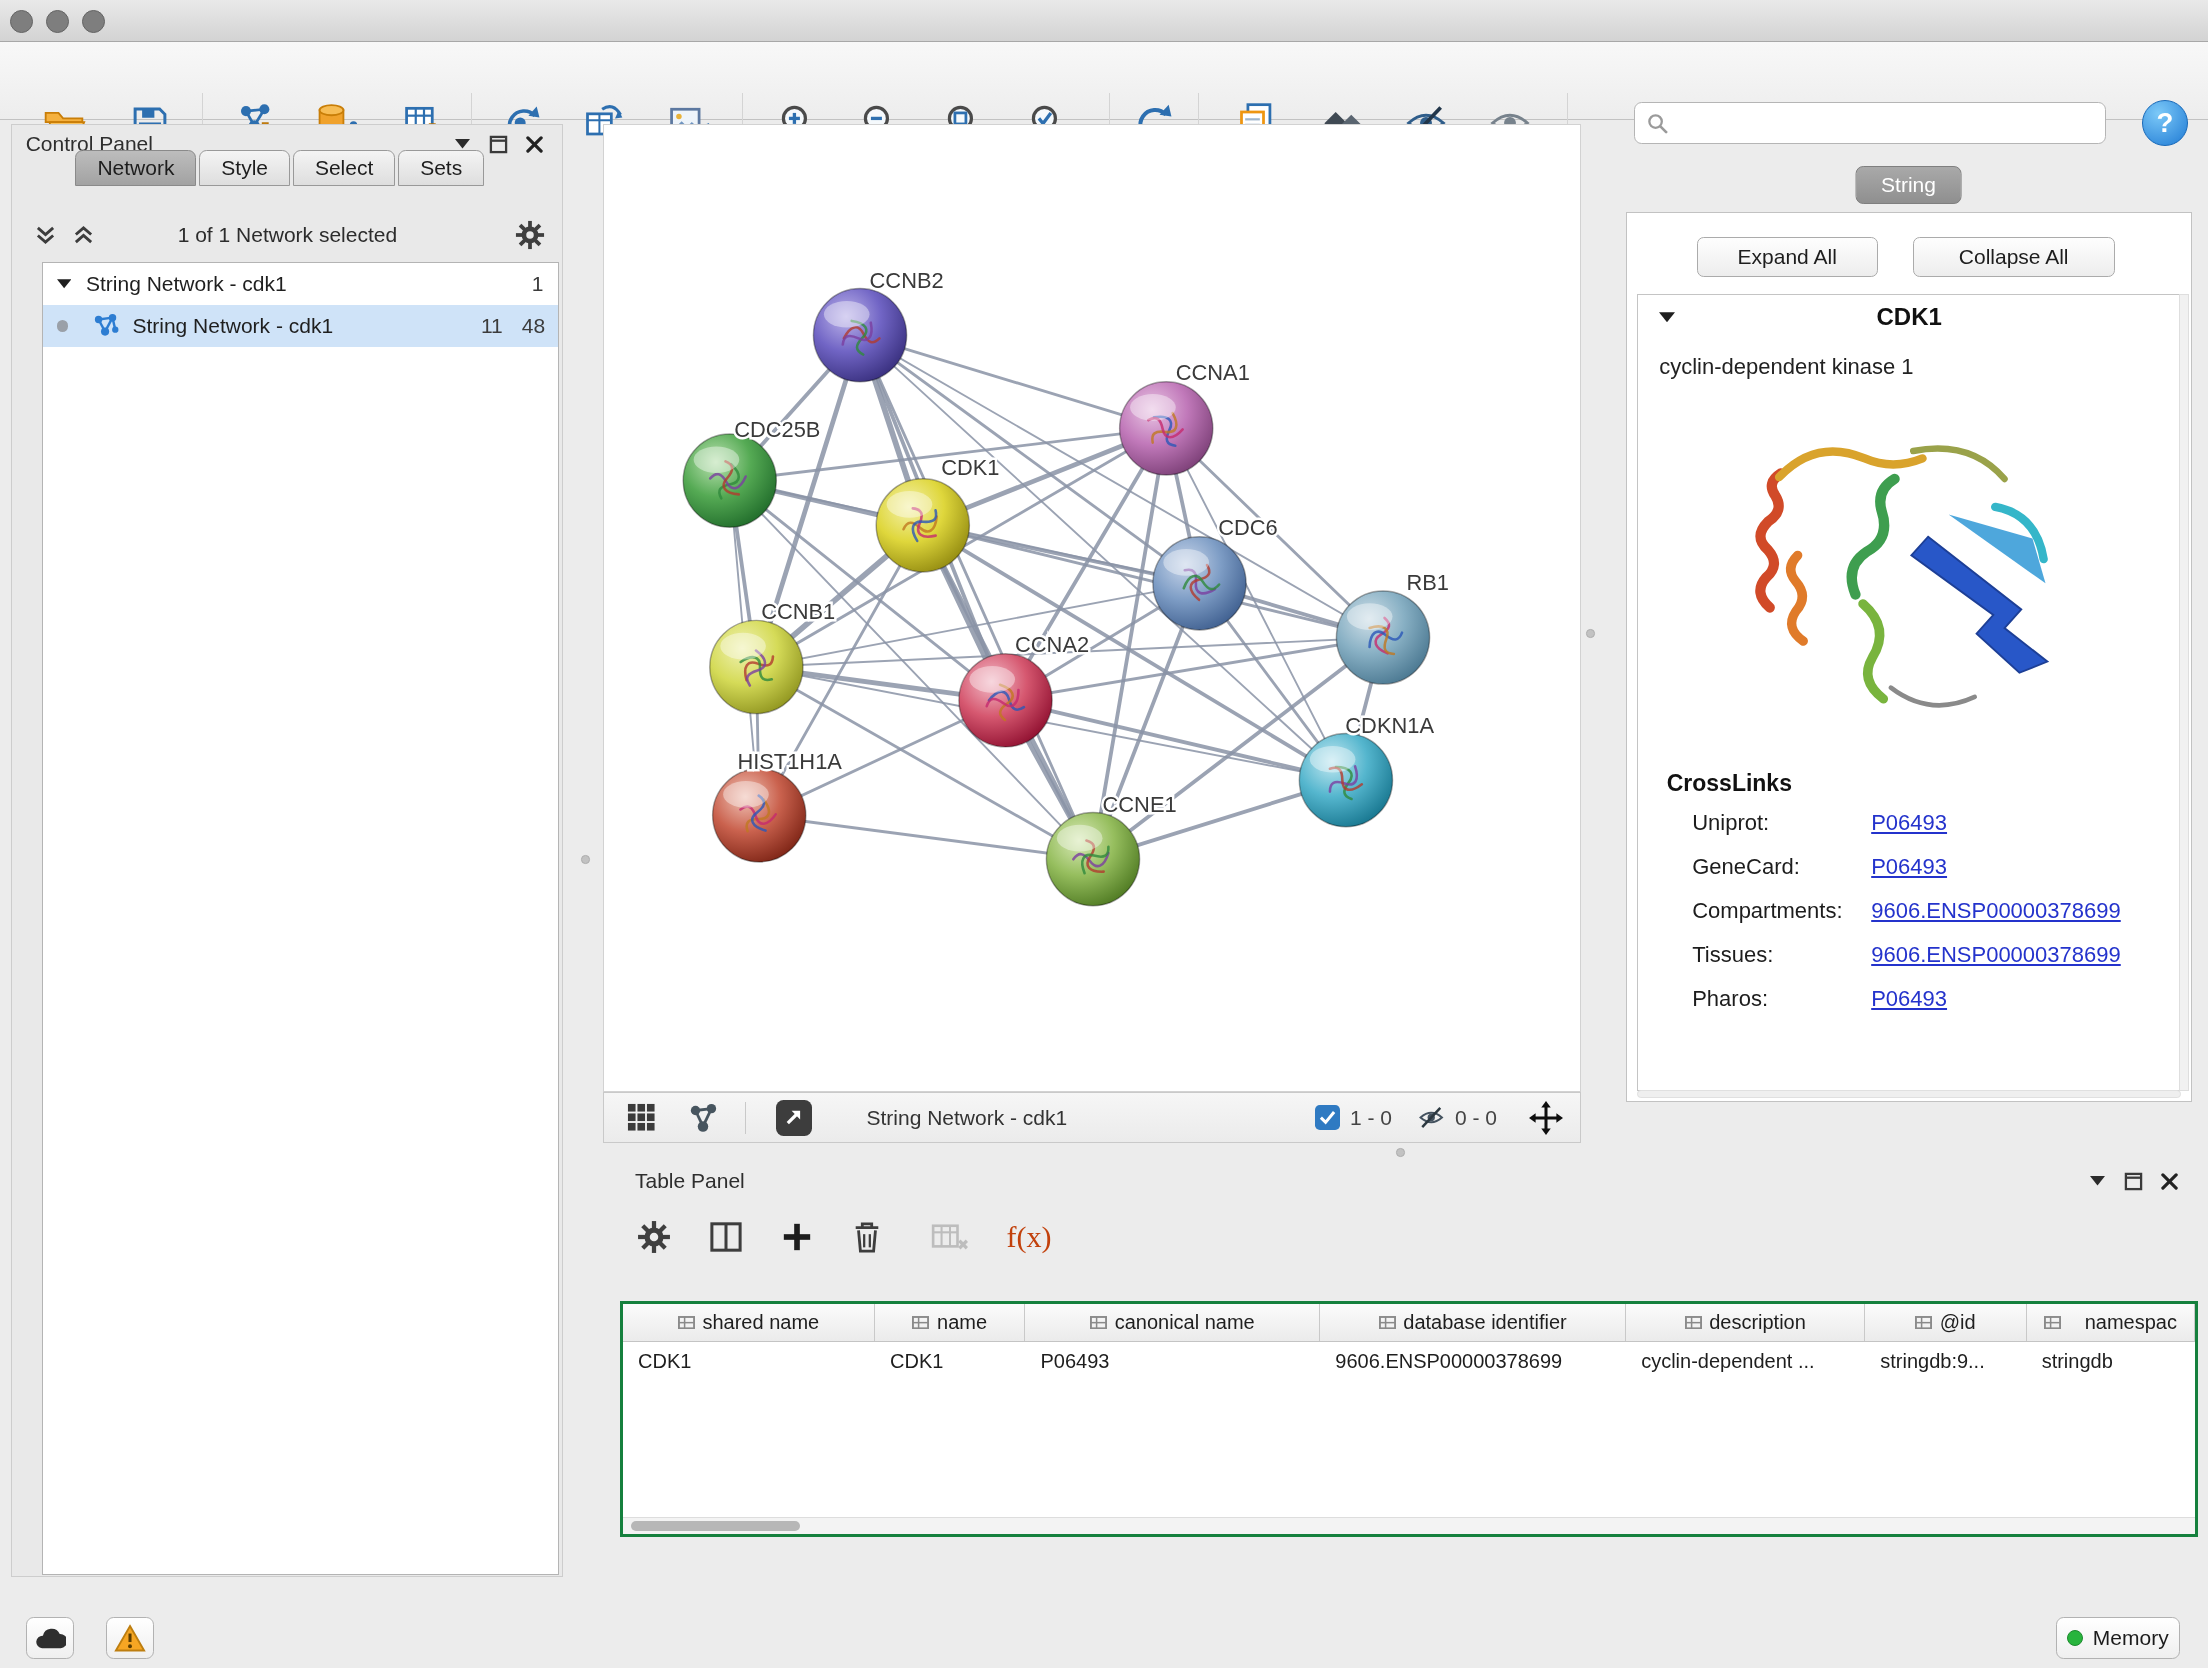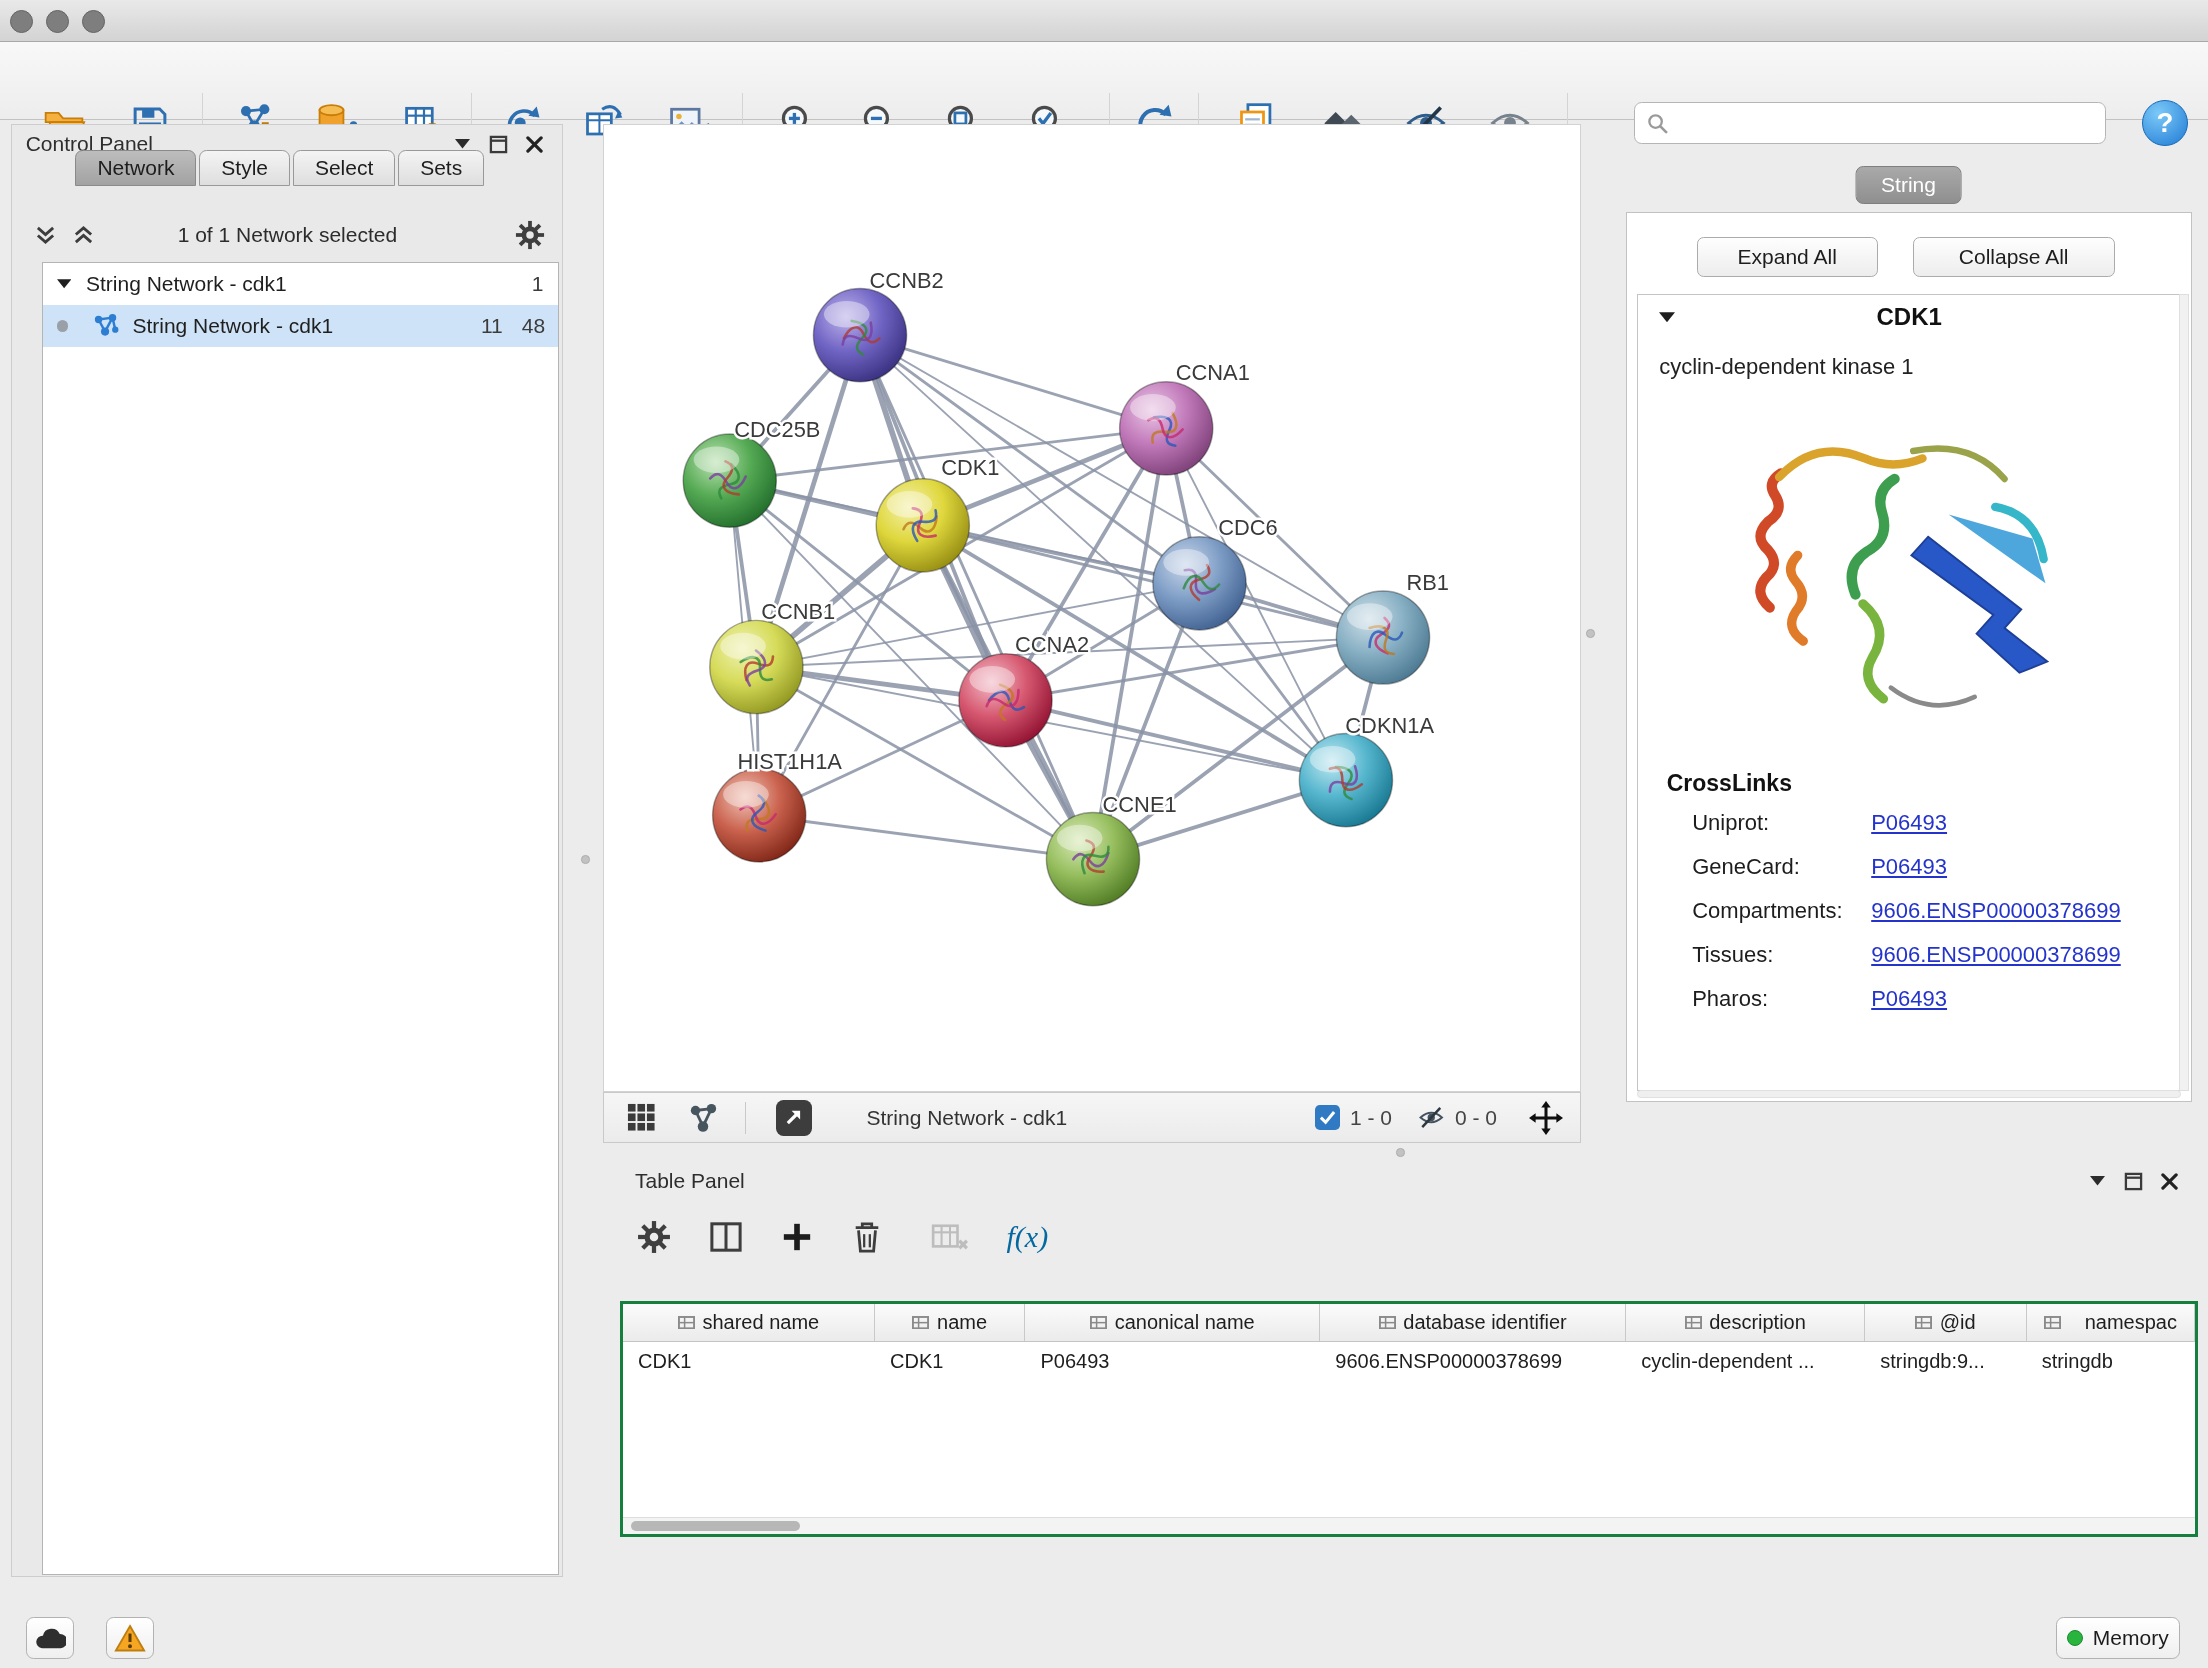--- a/index.html
+++ b/index.html
@@ -760,21 +760,21 @@
           <rect x="2" y="4" width="26" height="22" fill="none" stroke="#bdbdbd" stroke-width="2.8"></rect>
           <line x1="2" y1="11" x2="28" y2="11" stroke="#bdbdbd" stroke-width="2.2"></line>
           <line x1="11" y1="4" x2="11" y2="26" stroke="#bdbdbd" stroke-width="2.2"></line>
           <line x1="20" y1="4" x2="20" y2="26" stroke="#bdbdbd" stroke-width="2.2"></line>
           <g stroke="#bdbdbd" stroke-width="3.4">
             <line x1="30" y1="20" x2="38" y2="28"></line>
             <line x1="38" y1="20" x2="30" y2="28"></line>
           </g>
         </svg>
       </span>
-    <span style="font-family:'Liberation Serif',serif;font-style:italic;font-size:30px;color:#0369a1">f(x)</span>
+    <span style="font-family:'Liberation Serif',serif;font-size:30px;color:#c2410c">f(x)</span>
   </div>
 
   <div id="tp-table">
     <div id="nt-header">
         <div class="th" style="width: 253px;">
           <svg width="17" height="13.3" viewBox="0 0 18 14">
             <rect x="1" y="1" width="16" height="12" fill="none" stroke="#8a8a8a" stroke-width="2"></rect>
             <line x1="7" y1="1" x2="7" y2="13" stroke="#8a8a8a" stroke-width="1.6"></line>
             <line x1="1" y1="7" x2="17" y2="7" stroke="#8a8a8a" stroke-width="1.6"></line>
           </svg>

